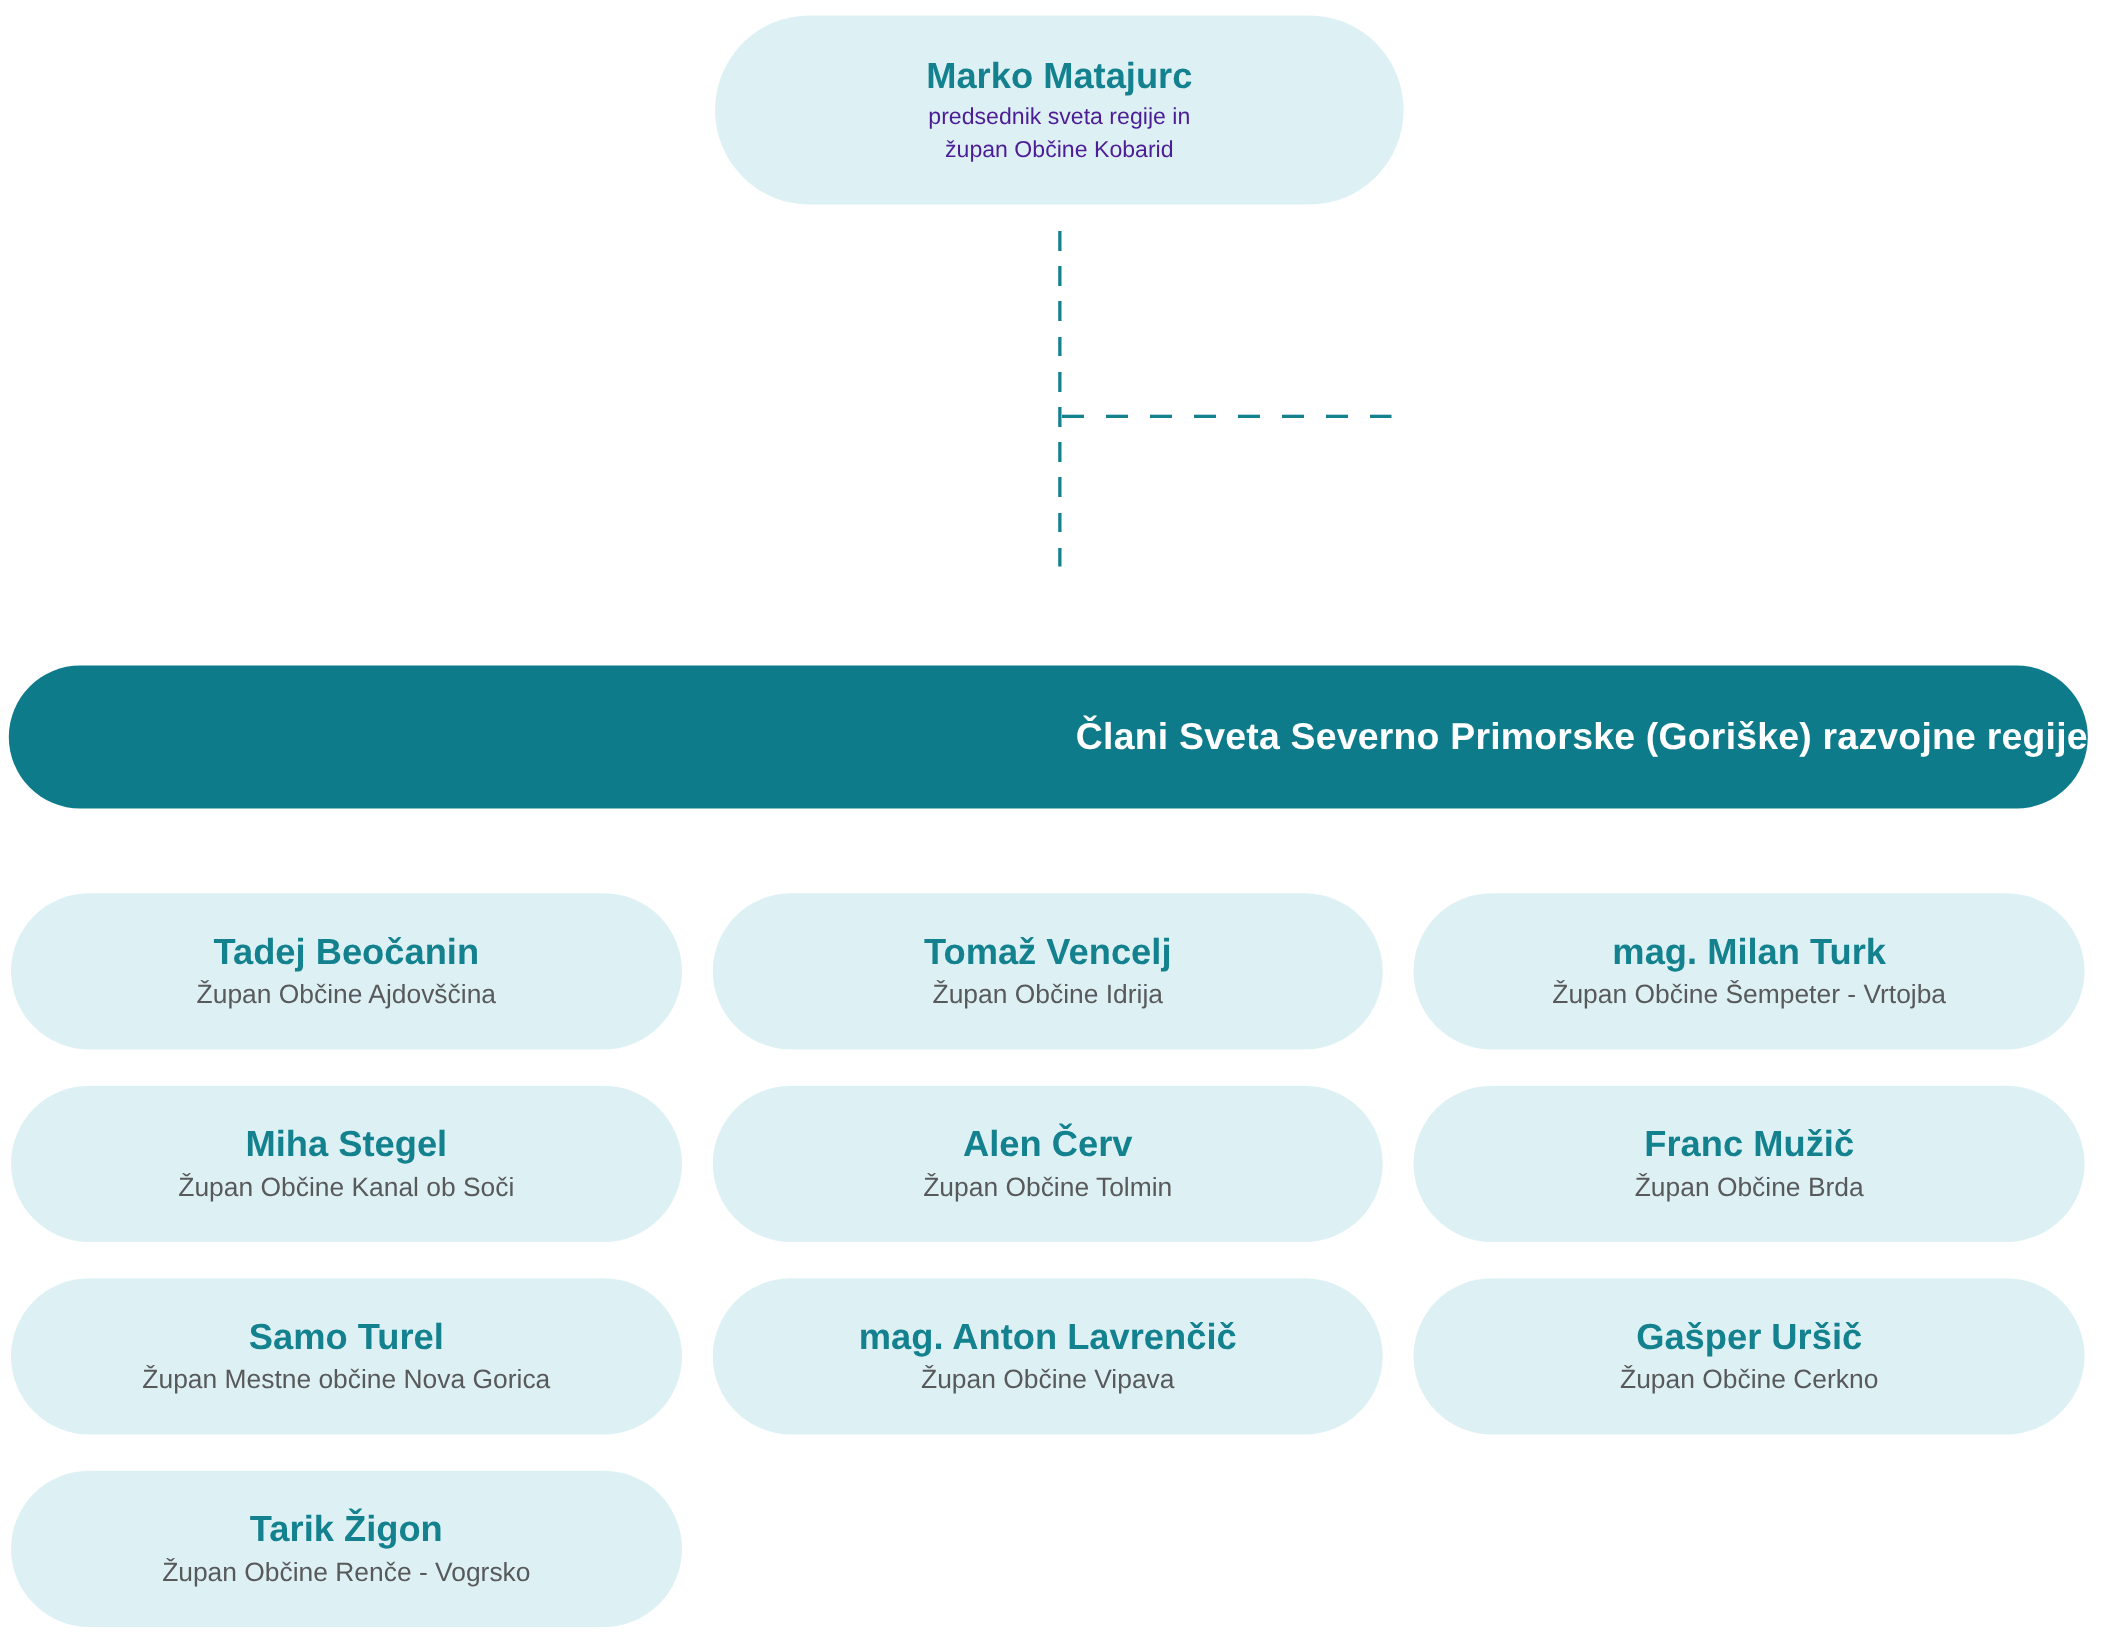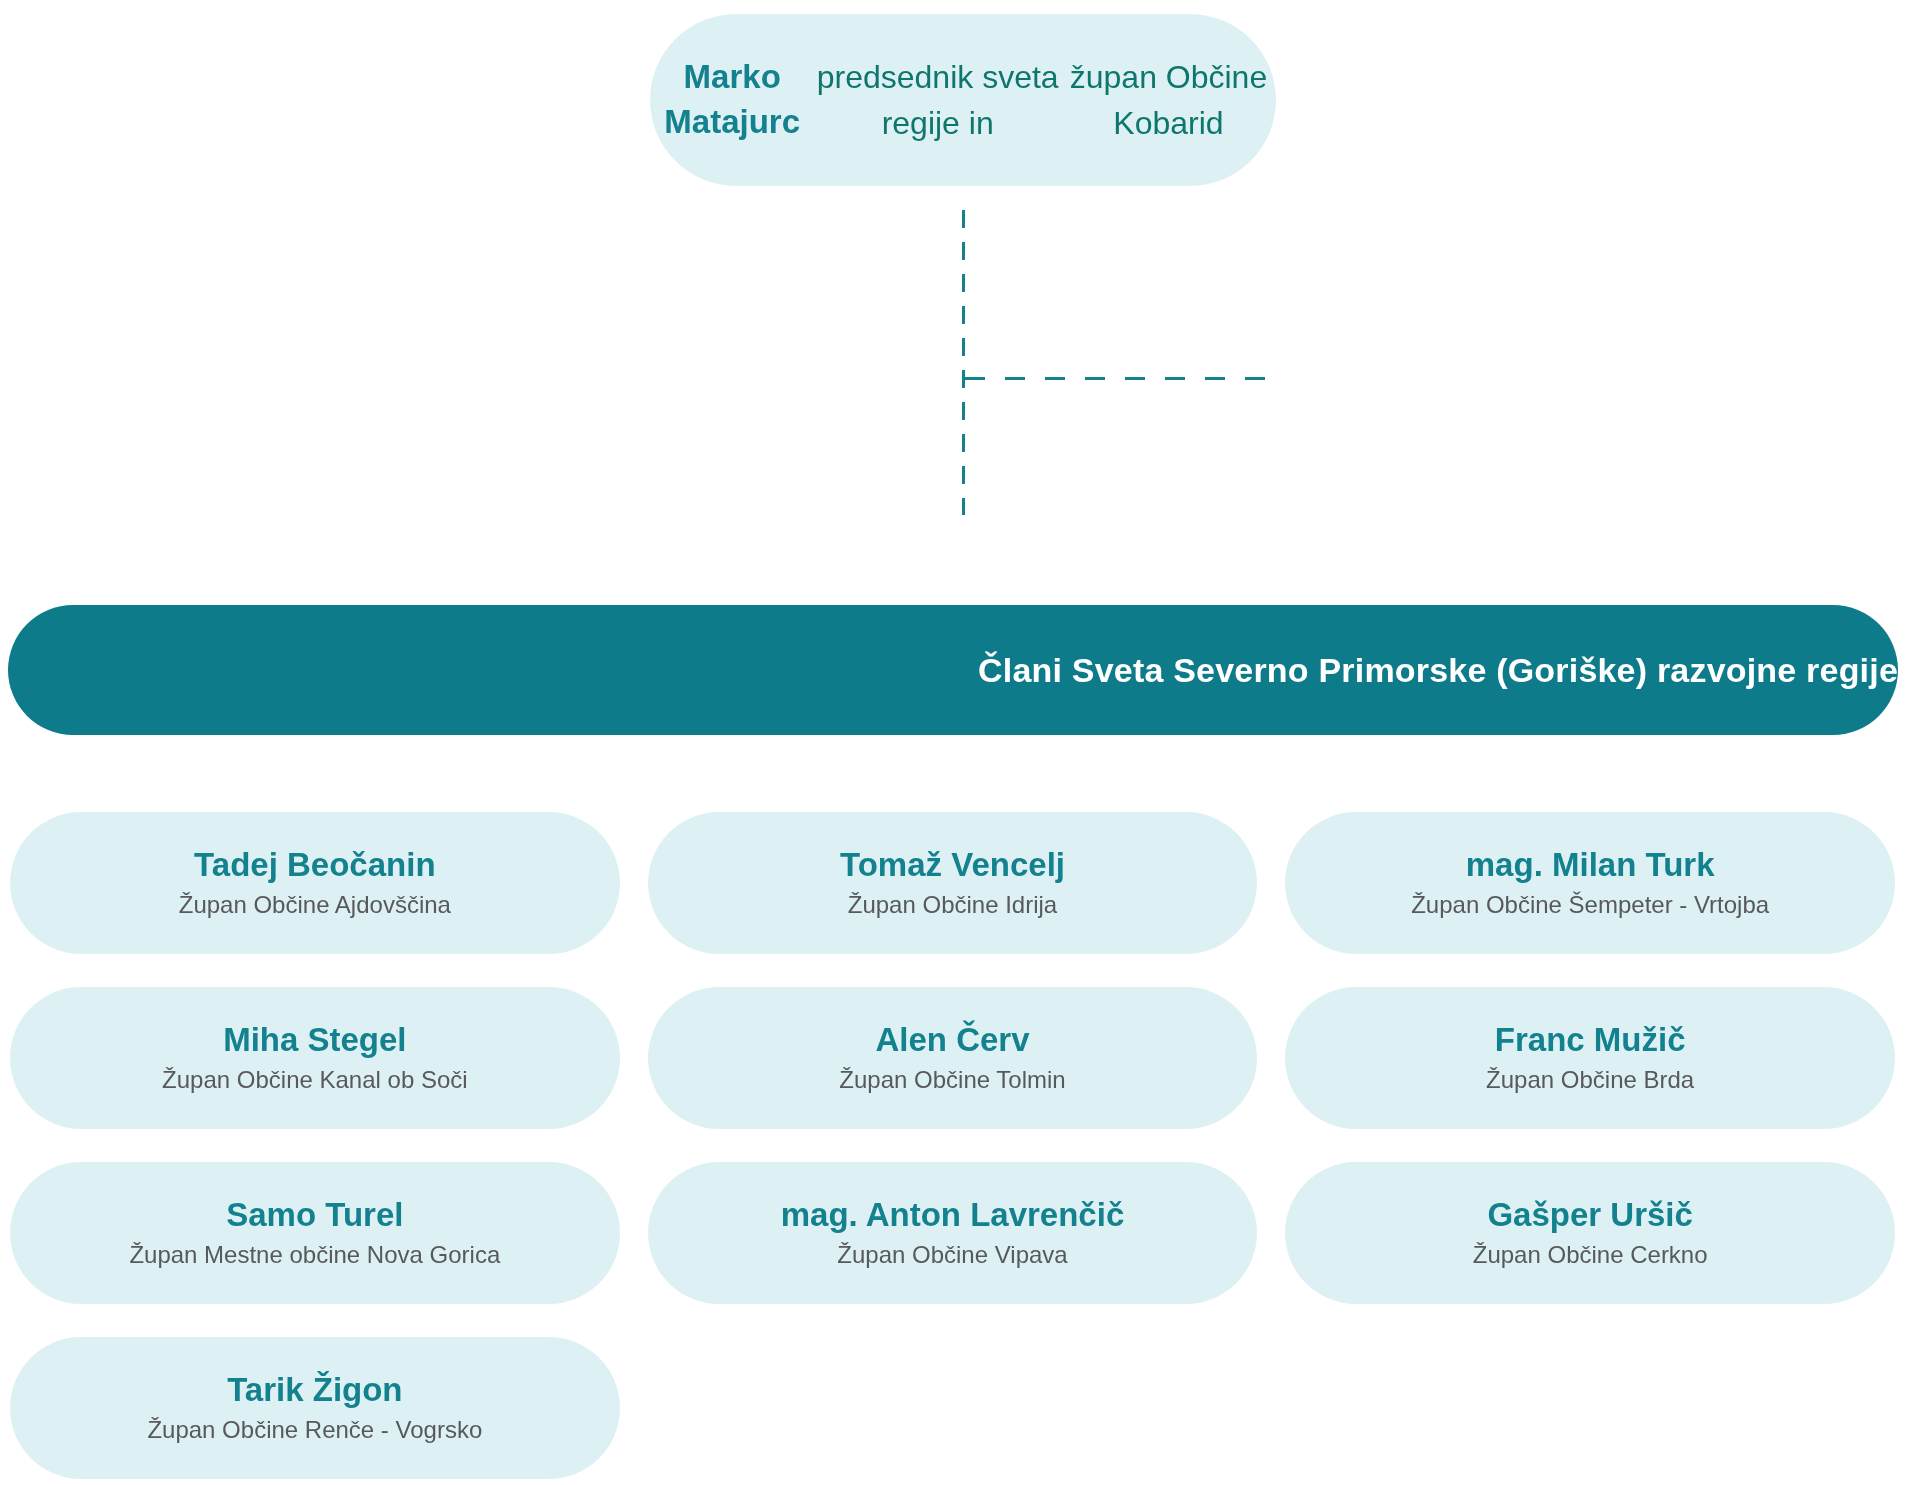--- a/index.html
+++ b/index.html
@@ -1,24 +1,24 @@
 <!DOCTYPE html>
 <html><head>
 <meta charset="utf-8">
 <style>
   html,body{margin:0;padding:0;background:#ffffff;}
   body{font-family:"Liberation Sans","DejaVu Sans",sans-serif;}
   #canvas{position:relative;width:1920px;height:1485px;background:#ffffff;overflow:hidden;}
 
   
-  .pill{position:absolute;background:#ddf1f4;display:flex;flex-direction:row;
+  .pill{position:absolute;background:#ddf1f4;display:flex;flex-direction:column;
         align-items:center;justify-content:center;text-align:center;}
   .leader-box{width:626px;height:172px;border-radius:86px;}
   .leader-name{color:#14818f;font-size:33px;font-weight:600;line-height:1.35;}
-  .leader-role{color:#0f766e;font-size:32px;font-weight:400;line-height:1.45;}
+  .leader-role{color:#4c1d95;font-size:21px;font-weight:400;line-height:1.45;}
 
   
   .v-dash{position:absolute;width:3px;
           background:repeating-linear-gradient(180deg,#14818f 0 18px,transparent 18px 32px);}
   .h-dash{position:absolute;height:3px;
           background:repeating-linear-gradient(90deg,#14818f 0 20px,transparent 20px 40px);}
 
   
   .banner{position:absolute;left:8px;top:605px;width:1890px;height:130px;border-radius:65px;
           background:#0e7b8b;display:flex;align-items:center;justify-content:flex-end;}

